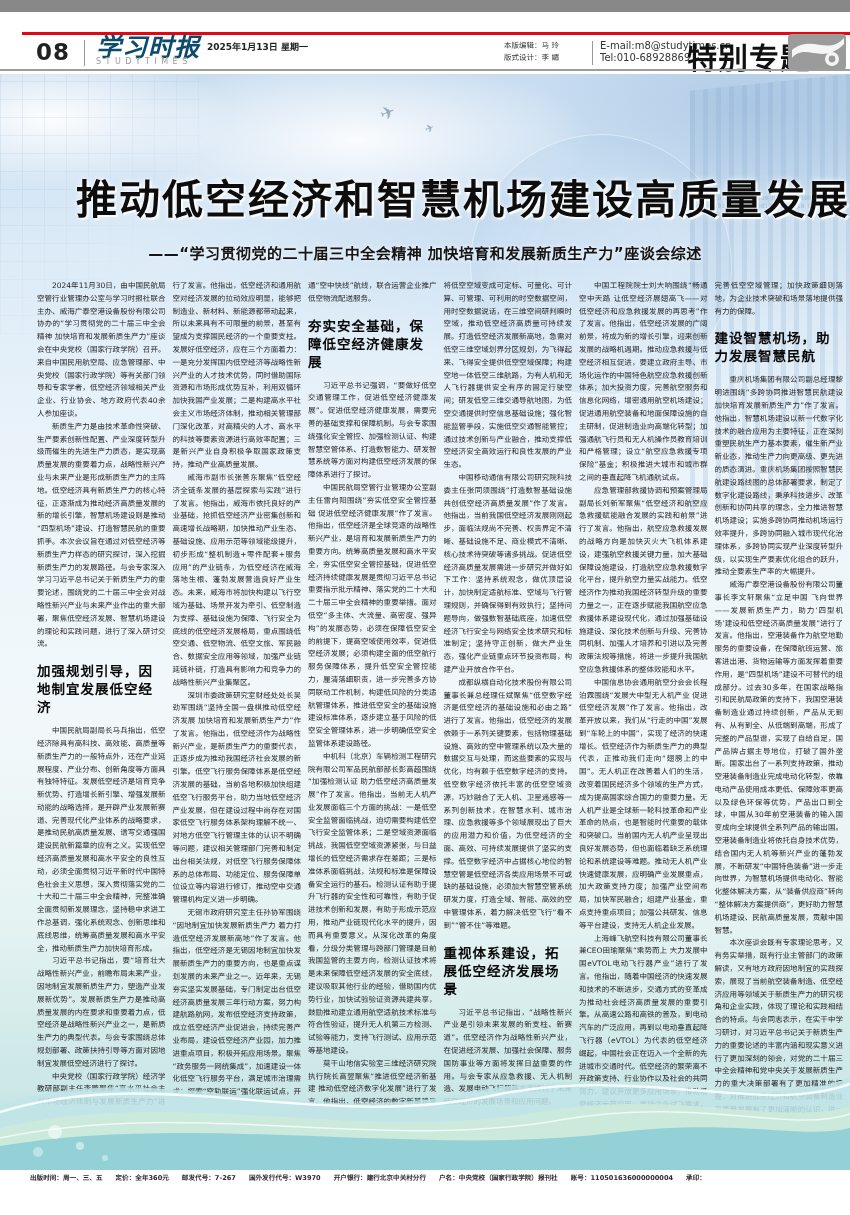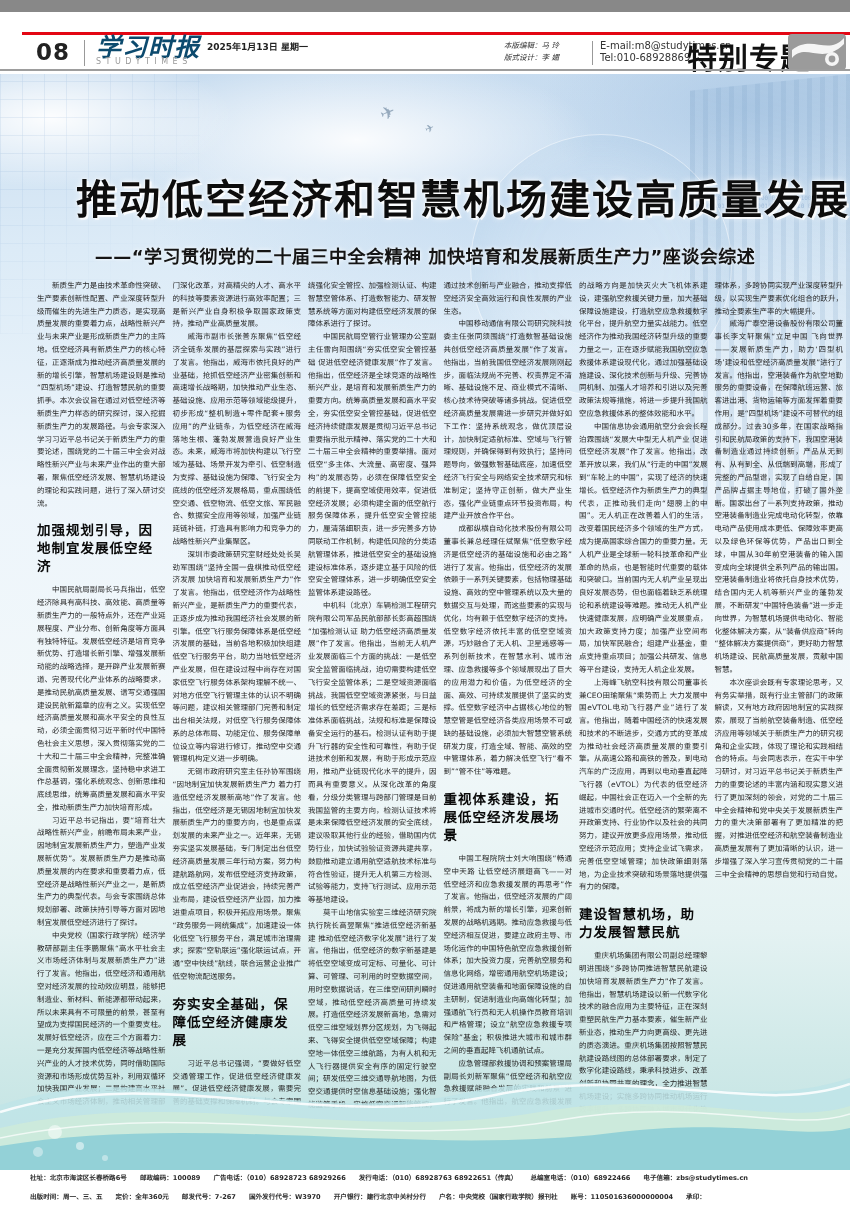--- a/index.html
+++ b/index.html
@@ -12,21 +12,21 @@
   }
   
   .top-red-rule{position:absolute;left:22px;right:0;top:20px;height:3px;background:#e30613;}
   .header-bar{position:absolute;left:22px;right:0;top:26px;height:30px;}
   .page-num{position:absolute;left:14px;top:1px;font-size:23px;font-weight:700;color:#222;letter-spacing:1px;}
   .hdr-div1{position:absolute;left:62px;top:2px;width:1px;height:26px;background:#999;}
   .masthead{position:absolute;left:74px;top:0;}
   .masthead-cn{font-size:25px;font-weight:900;font-style:italic;color:#0c4a6e;letter-spacing:1px;line-height:19px;}
   .masthead-en{font-size:8px;color:#9a9a9a;letter-spacing:4.5px;line-height:9px;}
   .date-line{position:absolute;left:185px;top:2px;font-size:9px;font-weight:700;color:#222;}
-  .editor-block{position:absolute;left:482px;top:2px;font-size:7.5px;font-style:italic;color:#333;line-height:12px;white-space:nowrap;}
+  .editor-block{position:absolute;left:482px;top:2px;font-size:7.5px;color:#333;line-height:12px;white-space:nowrap;}
   .hdr-div2{position:absolute;left:570px;top:3px;width:1px;height:24px;background:#999;}
   .contact-block{position:absolute;left:578px;top:2px;font-size:10px;color:#333;line-height:12px;white-space:nowrap;}
   .section-title{position:absolute;left:665px;top:-4px;font-size:30px;font-weight:900;color:#111;letter-spacing:1px;}
   .hdr-logo{position:absolute;right:4px;top:-6px;width:58px;height:40px;}
   .hdr-gray-rule{position:absolute;left:0;right:0;top:57px;height:2px;background:#9d9d9d;}
   
   .art{
     position:absolute;left:0;right:0;top:62px;height:1096px;
     background:
       radial-gradient(ellipse 260px 100px at 6% 4%, rgba(255,255,255,.95), rgba(255,255,255,0) 70%),
@@ -66,21 +66,21 @@
   }
   
   .headline{
     position:absolute;left:0;right:0;top:92px;text-align:right;
     font-size:41px;font-weight:900;color:#0d0d0d;letter-spacing:2px;
     text-shadow:0 0 6px rgba(255,255,255,.95),0 0 2px #fff,2px 2px 0 rgba(255,255,255,.8);
     white-space:nowrap;
   }
   .subhead{
     position:absolute;left:0;right:0;top:168px;text-align:center;
-    font-size:18px;font-weight:700;color:#151515;letter-spacing:.5px;
+    font-size:15px;font-weight:700;color:#151515;letter-spacing:.5px;
     text-shadow:0 0 4px rgba(255,255,255,.9);
   }
   
   .flow{
     position:absolute;left:37px;top:206px;width:806px;height:838px;
     column-count:6;column-gap:7px;column-fill:auto;overflow:hidden;
     font-size:7.5px;line-height:12.8px;color:#262626;text-align:justify;
   }
   .flow p.para{margin:0;text-indent:2em;}
   .flow h3.sec-head{
@@ -135,36 +135,38 @@
     <div class="building"></div>
     <div class="globe"></div>
     <span class="plane p1">✈</span>
     <span class="plane p2">✈</span>
     <div class="binary-deco">0010110 01001 110100 001011 0100110 110010 001101 010011 100101 0110010 010110 001001</div>
 
     <div class="headline">推动低空经济和智慧机场建设高质量发展</div>
     <div class="subhead">——“学习贯彻党的二十届三中全会精神 加快培育和发展新质生产力”座谈会综述</div>
 
     <div class="flow">
+        <p class="para">2024年11月30日，由中国民航局空管行业管理办公室与学习时报社联合主办、威海广泰空港设备股份有限公司协办的“学习贯彻党的二十届三中全会精神 加快培育和发展新质生产力”座谈会在中央党校（国家行政学院）召开。来自中国民用航空局、应急管理部、中央党校（国家行政学院）等有关部门领导和专家学者，低空经济领域相关产业企业、行业协会、地方政府代表40余人参加座谈。</p>
         <p class="para">新质生产力是由技术革命性突破、生产要素创新性配置、产业深度转型升级而催生的先进生产力质态，是实现高质量发展的重要着力点，战略性新兴产业与未来产业是形成新质生产力的主阵地。低空经济具有新质生产力的核心特征，正逐渐成为推动经济高质量发展的新的增长引擎，智慧机场建设则是推动“四型机场”建设、打造智慧民航的重要抓手。本次会议旨在通过对低空经济等新质生产力样态的研究探讨，深入挖掘新质生产力的发展路径。与会专家深入学习习近平总书记关于新质生产力的重要论述，围绕党的二十届三中全会对战略性新兴产业与未来产业作出的重大部署，聚焦低空经济发展、智慧机场建设的理论和实践问题，进行了深入研讨交流。</p>
         <h3 class="sec-head">加强规划引导，因地制宜发展低空经济</h3>
         <p class="para">中国民航局副局长马兵指出，低空经济除具有高科技、高效能、高质量等新质生产力的一般特点外，还在产业延展程度、产业分布、创新角度等方面具有独特特征。发展低空经济是培育竞争新优势、打造增长新引擎、增强发展新动能的战略选择，是开辟产业发展新赛道、完善现代化产业体系的战略要求，是推动民航高质量发展、谱写交通强国建设民航新篇章的应有之义。实现低空经济高质量发展和高水平安全的良性互动，必须全面贯彻习近平新时代中国特色社会主义思想，深入贯彻落实党的二十大和二十届三中全会精神，完整准确全面贯彻新发展理念，坚持稳中求进工作总基调，强化系统观念、创新思维和底线思维，统筹高质量发展和高水平安全，推动新质生产力加快培育形成。</p>
         <p class="para">习近平总书记指出，要“培育壮大战略性新兴产业，前瞻布局未来产业，因地制宜发展新质生产力，塑造产业发展新优势”。发展新质生产力是推动高质量发展的内在要求和重要着力点，低空经济是战略性新兴产业之一，是新质生产力的典型代表。与会专家围绕总体规划部署、政策扶持引导等方面对因地制宜发展低空经济进行了探讨。</p>
         <p class="para">中央党校（国家行政学院）经济学教研部副主任李鹏聚焦“高水平社会主义市场经济体制与发展新质生产力”进行了发言。他指出，低空经济和通用航空对经济发展的拉动效应明显，能够把制造业、新材料、新能源都带动起来，所以未来具有不可限量的前景，甚至有望成为支撑国民经济的一个重要支柱。发展好低空经济，应在三个方面着力：一是充分发挥国内低空经济等战略性新兴产业的人才技术优势，同时借助国际资源和市场形成优势互补，利用双循环加快我国产业发展；二是构建高水平社会主义市场经济体制，推动相关管理部门深化改革，对高精尖的人才、高水平的科技等要素资源进行高效率配置；三是新兴产业自身积极争取国家政策支持，推动产业高质量发展。</p>
         <p class="para">威海市副市长张善东聚焦“低空经济全链条发展的基层探索与实践”进行了发言。他指出，威海市依托良好的产业基础，抢抓低空经济产业密集创新和高速增长战略期，加快推动产业生态、基础设施、应用示范等领域能级提升，初步形成“整机制造+零件配套+服务应用”的产业链条，为低空经济在威海落地生根、蓬勃发展营造良好产业生态。未来，威海市将加快构建以飞行空域为基础、场景开发为牵引、低空制造为支撑、基础设施为保障、飞行安全为底线的低空经济发展格局，重点围绕低空交通、低空物流、低空文旅、军民融合、数据安全应用等领域，加强产业链延链补链，打造具有影响力和竞争力的战略性新兴产业集聚区。</p>
         <p class="para">深圳市委政策研究室财经处处长吴劲军围绕“坚持全国一盘棋推动低空经济发展 加快培育和发展新质生产力”作了发言。他指出，低空经济作为战略性新兴产业，是新质生产力的重要代表，正逐步成为推动我国经济社会发展的新引擎。低空飞行服务保障体系是低空经济发展的基础，当前各地积极加快组建低空飞行服务平台，助力当地低空经济产业发展，但在建设过程中尚存在对国家低空飞行服务体系架构理解不统一、对地方低空飞行管理主体的认识不明确等问题，建议相关管理部门完善和制定出台相关法规，对低空飞行服务保障体系的总体布局、功能定位、服务保障单位设立等内容进行修订，推动空中交通管理机构定义进一步明确。</p>
         <p class="para">无锡市政府研究室主任孙协军围绕“因地制宜加快发展新质生产力 着力打造低空经济发展新高地”作了发言。他指出，低空经济是无锡因地制宜加快发展新质生产力的重要方向，也是重点谋划发展的未来产业之一。近年来，无锡夯实坚实发展基础，专门制定出台低空经济高质量发展三年行动方案，努力构建航路航网，发布低空经济支持政策，成立低空经济产业促进会，持续完善产业布局，建设低空经济产业园，加力推进重点项目，积极开拓应用场景。聚焦“政务服务一网统集成”，加速建设一体化低空飞行服务平台，满足城市治理需求；探索“空轨联运”强化联运试点，开通“空中快线”航线，联合运营企业推广低空物流配送服务。</p>
         <h3 class="sec-head">夯实安全基础，保障低空经济健康发展</h3>
         <p class="para">习近平总书记强调，“要做好低空交通管理工作，促进低空经济健康发展”。促进低空经济健康发展，需要完善的基础支撑和保障机制。与会专家围绕强化安全管控、加强检测认证、构建智慧空管体系、打造数智能力、研发智慧系统等方面对构建低空经济发展的保障体系进行了探讨。</p>
         <p class="para">中国民航局空管行业管理办公室副主任雷向阳围绕“夯实低空安全管控基础 促进低空经济健康发展”作了发言。他指出，低空经济是全球竞逐的战略性新兴产业，是培育和发展新质生产力的重要方向。统筹高质量发展和高水平安全，夯实低空安全管控基础，促进低空经济持续健康发展是贯彻习近平总书记重要指示批示精神、落实党的二十大和二十届三中全会精神的重要举措。面对低空“多主体、大流量、高密度、强异构”的发展态势，必须在保障低空安全的前提下，提高空域使用效率，促进低空经济发展；必须构建全面的低空航行服务保障体系，提升低空安全管控能力，厘清落细职责，进一步完善多方协同联动工作机制，构建低风险的分类适航管理体系，推进低空安全的基础设施建设标准体系，逐步建立基于风险的低空安全管理体系，进一步明确低空安全监管体系建设路径。</p>
         <p class="para">中机科（北京）车辆检测工程研究院有限公司军品民航部部长彭高超围绕“加强检测认证 助力低空经济高质量发展”作了发言。他指出，当前无人机产业发展面临三个方面的挑战：一是低空安全监管面临挑战，迫切需要构建低空飞行安全监管体系；二是空域资源面临挑战，我国低空空域资源紧张，与日益增长的低空经济需求存在差距；三是标准体系面临挑战，法规和标准是保障设备安全运行的基石。检测认证有助于提升飞行器的安全性和可靠性，有助于促进技术创新和发展，有助于形成示范应用，推动产业链现代化水平的提升，因而具有重要意义。从深化改革的角度看，分级分类管理与跨部门管理是目前我国监管的主要方向，检测认证技术将是未来保障低空经济发展的安全底线，建议吸取其他行业的经验，借助国内优势行业，加快试验验证资源共建共享，鼓励推动建立通用航空适航技术标准与符合性验证，提升无人机第三方检测、试验等能力，支持飞行测试、应用示范等基地建设。</p>
         <p class="para">莫干山地信实验室三维经济研究院执行院长高翌聚焦“推进低空经济新基建 推动低空经济数字化发展”进行了发言。他指出，低空经济的数字新基建是将低空空域变成可定标、可量化、可计算、可管理、可利用的时空数据空间，用时空数据说话，在三维空间研判瞬时空域，推动低空经济高质量可持续发展。打造低空经济发展新高地，急需对低空三维空域划界分区规划，为飞得起来、飞得安全提供低空空域保障；构建空地一体低空三维航路，为有人机和无人飞行器提供安全有序的固定行驶空间；研发低空三维交通导航地图，为低空交通提供时空信息基础设施；强化智能监管手段，实施低空交通智能管控；通过技术创新与产业融合，推动支撑低空经济安全高效运行和良性发展的产业生态。</p>
         <p class="para">中国移动通信有限公司研究院科技委主任张同须围绕“打造数智基础设施 共创低空经济高质量发展”作了发言。他指出，当前我国低空经济发展刚刚起步，面临法规尚不完善、权责界定不清晰、基础设施不足、商业模式不清晰、核心技术待突破等诸多挑战。促进低空经济高质量发展需进一步研究并做好如下工作：坚持系统观念，做优顶层设计，加快制定适航标准、空域与飞行管理规则，并确保得到有效执行；坚持问题导向，做强数智基础底座，加速低空经济飞行安全与网络安全技术研究和标准制定；坚持守正创新，做大产业生态，强化产业链重点环节投资布局，构建产业开放合作平台。</p>
         <p class="para">成都纵横自动化技术股份有限公司董事长兼总经理任斌聚焦“低空数字经济是低空经济的基础设施和必由之路”进行了发言。他指出，低空经济的发展依赖于一系列关键要素，包括物理基础设施、高效的空中管理系统以及大量的数据交互与处理，而这些要素的实现与优化，均有赖于低空数字经济的支持。低空数字经济依托丰富的低空空域资源，巧妙融合了无人机、卫星遥感等一系列创新技术，在智慧水利、城市治理、应急救援等多个领域展现出了巨大的应用潜力和价值，为低空经济的全面、高效、可持续发展提供了坚实的支撑。低空数字经济中占据核心地位的智慧空管是低空经济各类应用场景不可或缺的基础设施，必须加大智慧空管系统研发力度，打造全域、智能、高效的空中管理体系，着力解决低空飞行“看不到”“管不住”等难题。</p>
         <h3 class="sec-head">重视体系建设，拓展低空经济发展场景</h3>
+        <p class="para">习近平总书记指出，“战略性新兴产业是引领未来发展的新支柱、新赛道”。低空经济作为战略性新兴产业，在促进经济发展、加强社会保障、服务国防事业等方面将发挥日益重要的作用。与会专家从应急救援、无人机制造、发展电动飞行器等方面探讨了未来低空经济的发展场景和应用问题。</p>
         <p class="para">中国工程院院士刘大响围绕“畅通空中天路 让低空经济展翅高飞——对低空经济和应急救援发展的再思考”作了发言。他指出，低空经济发展的广阔前景，将成为新的增长引擎，迎来创新发展的战略机遇期。推动应急救援与低空经济相互促进，要建立政府主导、市场化运作的中国特色航空应急救援创新体系；加大投资力度，完善航空服务和信息化网络，增密通用航空机场建设；促进通用航空装备和地面保障设施的自主研制，促进制造业向高端化转型；加强通航飞行员和无人机操作员教育培训和严格管理；设立“航空应急救援专项保险”基金；积极推进大城市和城市群之间的垂直起降飞机通航试点。</p>
         <p class="para">应急管理部救援协调和预案管理局副局长刘新军聚焦“低空经济和航空应急救援赋能融合发展的实践和前景”进行了发言。他指出，航空应急救援发展的战略方向是加快灭火大飞机体系建设，建强航空救援关键力量，加大基础保障设施建设，打造航空应急救援数字化平台，提升航空力量实战能力。低空经济作为推动我国经济转型升级的重要力量之一，正在逐步赋能我国航空应急救援体系建设现代化，通过加强基础设施建设、深化技术创新与升级、完善协同机制、加强人才培养和引进以及完善政策法规等措施，将进一步提升我国航空应急救援体系的整体效能和水平。</p>
         <p class="para">中国信息协会通用航空分会会长程泊霖围绕“发展大中型无人机产业 促进低空经济发展”作了发言。他指出，改革开放以来，我们从“行走的中国”发展到“车轮上的中国”，实现了经济的快速增长。低空经济作为新质生产力的典型代表，正推动我们走向“翅膀上的中国”。无人机正在改善着人们的生活，改变着国民经济多个领域的生产方式，成为提高国家综合国力的重要力量。无人机产业是全球新一轮科技革命和产业革命的热点，也是智能时代重要的载体和突破口。当前国内无人机产业呈现出良好发展态势，但也面临着缺乏系统理论和系统建设等难题。推动无人机产业快速健康发展，应明确产业发展重点，加大政策支持力度；加强产业空间布局，加快军民融合；组建产业基金，重点支持重点项目；加强公共研发、信息等平台建设，支持无人机企业发展。</p>
         <p class="para">上海峰飞航空科技有限公司董事长兼CEO田瑜聚焦“乘势而上 大力发展中国eVTOL电动飞行器产业”进行了发言。他指出，随着中国经济的快速发展和技术的不断进步，交通方式的变革成为推动社会经济高质量发展的重要引擎。从高速公路和高铁的普及，到电动汽车的广泛应用，再到以电动垂直起降飞行器（eVTOL）为代表的低空经济崛起，中国社会正在迈入一个全新的先进城市交通时代。低空经济的繁荣离不开政策支持、行业协作以及社会的共同努力，建议开放更多应用场景，推动低空经济示范应用；支持企业试飞需求，完善低空空域管理；加快政策细则落地，为企业技术突破和场景落地提供强有力的保障。</p>
         <h3 class="sec-head">建设智慧机场，助力发展智慧民航</h3>
         <p class="para">重庆机场集团有限公司副总经理黎明进围绕“多跨协同推进智慧民航建设 加快培育发展新质生产力”作了发言。他指出，智慧机场建设以新一代数字化技术的融合应用为主要特征，正在深刻重塑民航生产力基本要素，催生新产业新业态，推动生产力向更高级、更先进的质态演进。重庆机场集团按照智慧民航建设路线图的总体部署要求，制定了数字化建设路线，秉承科技进步、改革创新和协同共享的理念，全力推进智慧机场建设；实施多跨协同推动机场运行效率提升，多跨协同融入城市现代化治理体系，多跨协同实现产业深度转型升级，以实现生产要素优化组合的跃升，推动全要素生产率的大幅提升。</p>
         <p class="para">威海广泰空港设备股份有限公司董事长李文轩聚焦“立足中国 飞向世界——发展新质生产力，助力‘四型机场’建设和低空经济高质量发展”进行了发言。他指出，空港装备作为航空地勤服务的重要设备，在保障航班运营、旅客进出港、货物运输等方面发挥着重要作用，是“四型机场”建设不可替代的组成部分。过去30多年，在国家战略指引和民航局政策的支持下，我国空港装备制造业通过持续创新，产品从无到有、从有到全、从低端到高端，形成了完整的产品型谱，实现了自给自足，国产品牌占据主导地位，打破了国外垄断。国家出台了一系列支持政策，推动空港装备制造业完成电动化转型，依靠电动产品使用成本更低、保障效率更高以及绿色环保等优势，产品出口到全球，中国从30年前空港装备的输入国变成向全球提供全系列产品的输出国。空港装备制造业将依托自身技术优势，结合国内无人机等新兴产业的蓬勃发展，不断研发“中国特色装备”进一步走向世界，为智慧机场提供电动化、智能化整体解决方案，从“装备供应商”转向“整体解决方案提供商”，更好助力智慧机场建设、民航高质量发展，贡献中国智慧。</p>
         <p class="para">本次座谈会既有专家理论思考，又有务实举措，既有行业主管部门的政策解读，又有地方政府因地制宜的实践探索，展现了当前航空装备制造、低空经济应用等领域关于新质生产力的研究视角和企业实践，体现了理论和实践相结合的特点。与会同志表示，在实干中学习研讨，对习近平总书记关于新质生产力的重要论述的丰富内涵和现实意义进行了更加深刻的领会，对党的二十届三中全会精神和党中央关于发展新质生产力的重大决策部署有了更加精准的把握，对推进低空经济和航空装备制造业高质量发展有了更加清晰的认识，进一步增强了深入学习宣传贯彻党的二十届三中全会精神的思想自觉和行动自觉。</p>
       </div>
 
@@ -175,17 +177,16 @@
       <path d="M0,92 C160,42 320,114 500,74 C650,46 760,96 850,64" stroke="#ffffff" stroke-width="2.5" fill="none" opacity="0.85"></path>
       <path d="M0,118 C190,78 380,132 560,100 C700,76 790,114 850,94" stroke="#ffffff" stroke-width="1.5" fill="none" opacity="0.7"></path>
       <circle cx="55" cy="112" r="7" fill="#ffffff" opacity="0.5"></circle>
       <circle cx="80" cy="126" r="4" fill="#ffffff" opacity="0.5"></circle>
       <circle cx="38" cy="132" r="5" fill="#ffffff" opacity="0.4"></circle>
       <circle cx="105" cy="138" r="3" fill="#ffffff" opacity="0.4"></circle>
     </svg>
   </div>
 
   <div class="footer">
-    <div class="frow"><span class="fseg">社址：北京市海淀区长春桥路6号</span><span class="fseg">邮政编码：100089</span><span class="fseg">广告电话：（010）68928723 68929266</span><span class="fseg">发行电话：（010）68928763 68922651（传真）</span><span class="fseg">总编室电话：（010）68922466</span><span class="fseg">电子信箱：zbs@studytimes.cn</span></div>
     <div class="frow"><span class="fseg">出版时间：周一、三、五</span><span class="fseg">定价：全年360元</span><span class="fseg">邮发代号：7-267</span><span class="fseg">国外发行代号：W3970</span><span class="fseg">开户银行：建行北京中关村分行</span><span class="fseg">户名：中央党校（国家行政学院）报刊社</span><span class="fseg">账号：110501636000000004</span><span class="fseg">承印：</span></div>
   </div>
 
 </div>
 
 </body></html>

